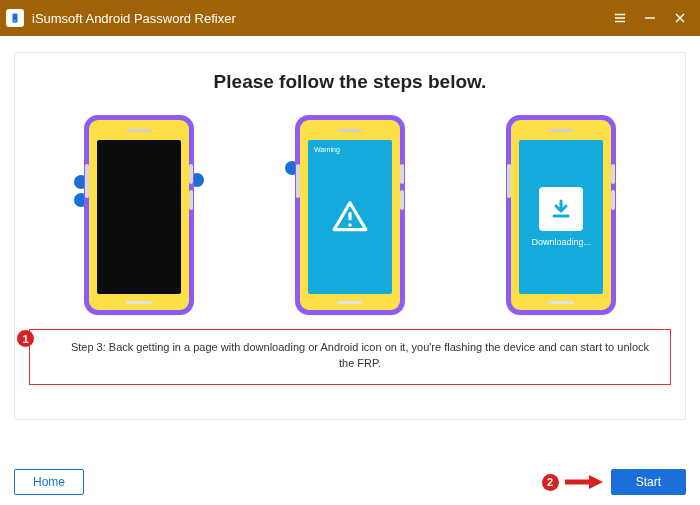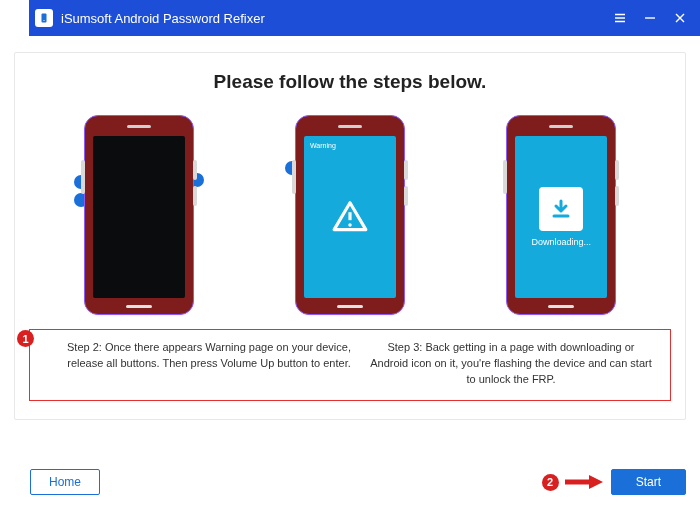--- a/index.html
+++ b/index.html
@@ -6,26 +6,25 @@
     body {
       font-family: "Segoe UI", Arial, sans-serif;
       background: #fff;
       width: 700px;
       height: 505px;
       overflow: hidden;
       position: relative;
     }
     .titlebar {
       height: 30px;
-      background: #1d4ed8;
+      background: #a16207;
       color: #fff;
       display: flex;
       align-items: center;
       padding: 18px 6px;
-      margin-left: 29px;
     }
     .app-icon {
       width: 18px; height: 18px;
       background: #fff;
       border-radius: 3px;
       display: flex; align-items: center; justify-content: center;
       margin-right: 8px;
     }
     .app-title { font-size: 13px; flex: 1; }
     .win-controls { display: flex; gap: 14px; align-items: center; padding-right: 6px; }
@@ -53,22 +52,22 @@
       align-items: flex-end;
       padding: 0 8px;
       margin-bottom: 14px;
     }
     .phone {
       position: relative;
       width: 110px;
     }
     .phone-body {
       width: 110px; height: 200px;
-      background: #7f1d1d;
-      border: 1px solid #8b5cf6;
+      background: #fde047;
+      border: 5px solid #8b5cf6;
       border-radius: 14px;
       position: relative;
       box-shadow: 0 1px 2px rgba(0,0,0,0.06);
     }
     .speaker {
       position: absolute; top: 9px; left: 50%; transform: translateX(-50%);
       width: 24px; height: 3px; background: #d0d0d0; border-radius: 2px;
     }
     .screen-black {
       position: absolute; top: 20px; left: 8px; right: 8px; bottom: 16px;
@@ -122,21 +121,21 @@
       position: absolute;
       bottom: 10px; left: 14px; right: 14px;
       display: flex; align-items: center;
     }
     .btn {
       height: 26px;
       padding: 0 18px;
       font-size: 12px;
       border-radius: 2px;
       cursor: pointer;
-      display: flex; align-items: center; justify-content: center; margin-left: 16px;
+      display: flex; align-items: center; justify-content: center;
     }
     .btn-blue-outline {
       border: 1px solid #1a6fd8; color: #1a6fd8; background: #fff;
     }
     .btn-home { margin-right: 10px; }
     .btn-start {
       background: #1a6fd8; color: #fff; border: 1px solid #1a6fd8;
       padding: 10px 24px;
     }
     .arrow2 {
@@ -236,21 +235,20 @@
             <div class="dl-text">Downloading...</div>
           </div>
           <div class="home-ind"></div>
         </div>
       </div>
 
     </div>
 
     <div class="step-box">
       <div class="annot-badge badge-1">1</div>
-      <div class="step-col">Step 2: Once there appears Warning page on your device, release all buttons. Then press Volume Up button to enter.</div>
       <div class="step-col">Step 3: Back getting in a page with downloading or Android icon on it, you're flashing the device and can start to unlock the FRP.</div>
     </div>
 
   </div>
 </div>
 
 <div class="footer">
   <div class="btn btn-blue-outline btn-home">Home</div>
   <div class="arrow2">
     <div class="annot-badge badge-2">2</div>

